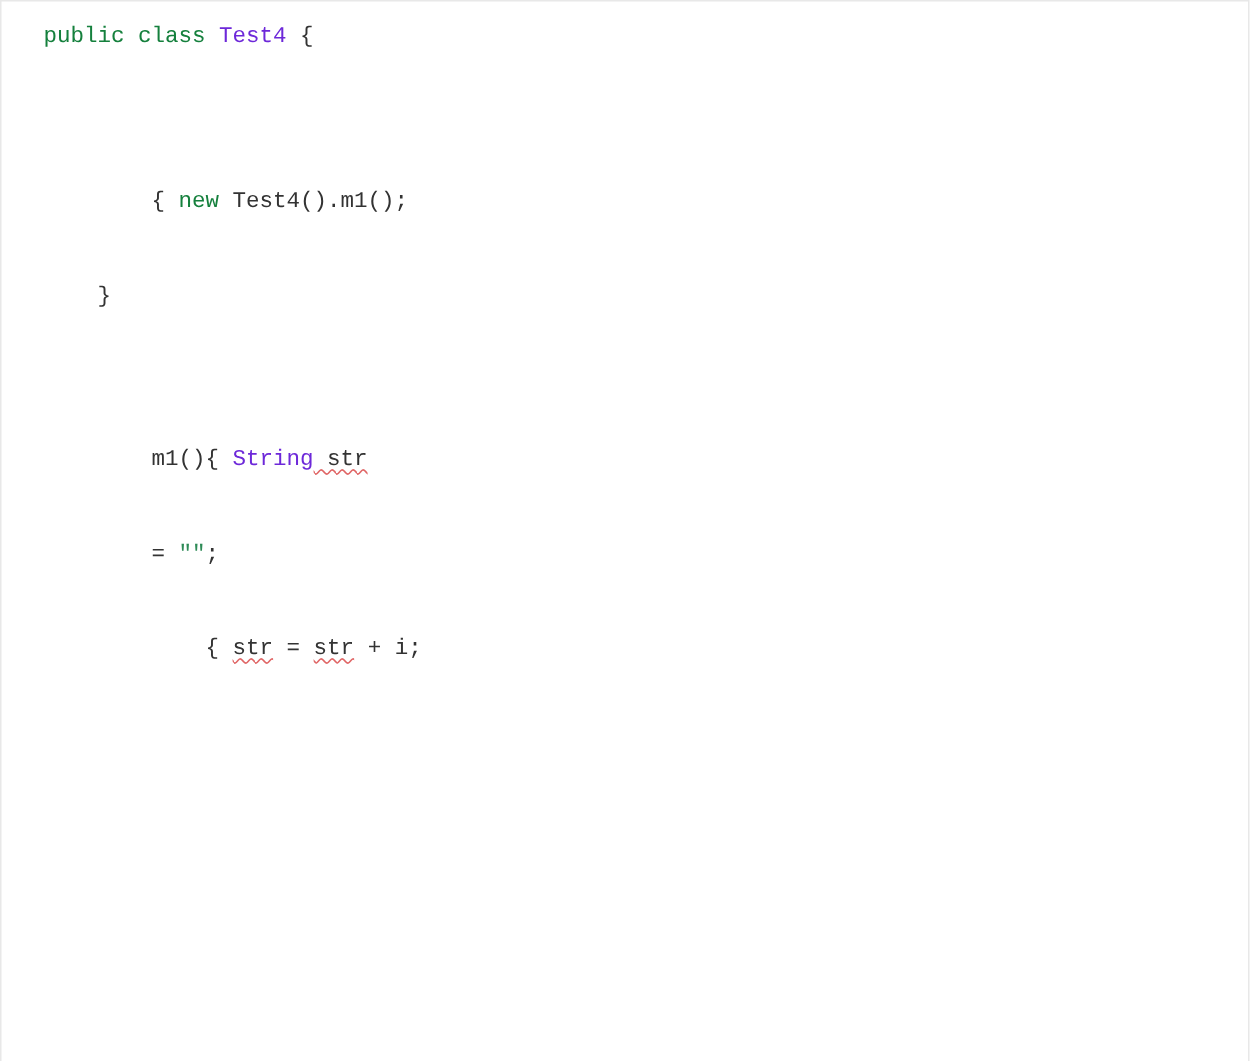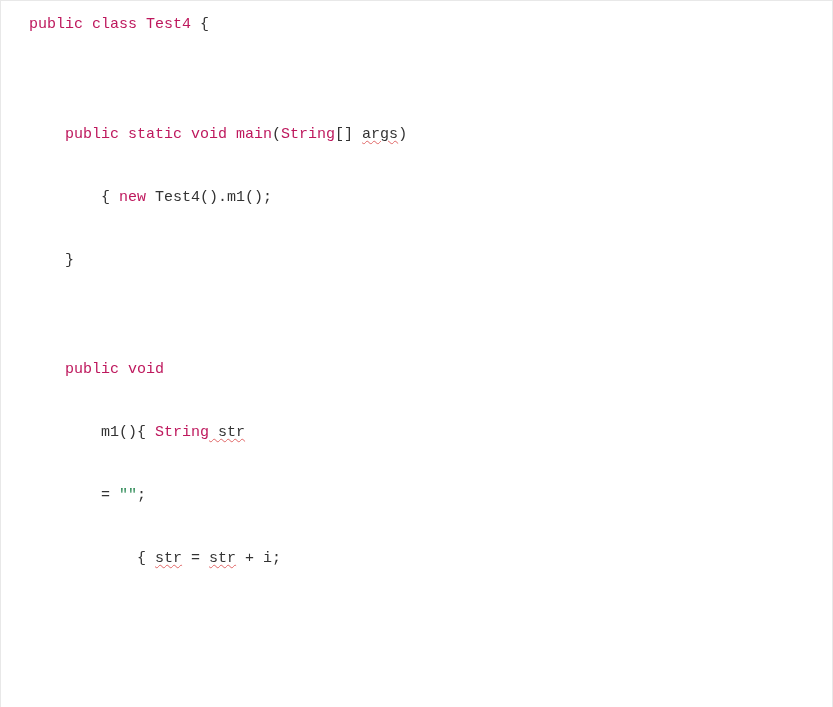--- a/index.html
+++ b/index.html
@@ -8,44 +8,42 @@
     font-family: Consolas, "Courier New", monospace;
     font-size: 15px;
     line-height: 2.1;
     padding: 8px 0 8px 28px;
     border: 1px solid #e8e8e8;
     width: 833px;
     position: relative;
     color: #333;
   }
   pre { font-family: inherit; white-space: pre; }
-  .kw   { color: #be185d; }   
-  .type { color: #be185d; }
+  .kw   { color: #15803d; }   
+  .type { color: #6d28d9; }
   .str  { color: #2e8b57; }
   .p    { color: #333; }
   
   .sq {
     text-decoration-line: underline;
     text-decoration-style: wavy;
     text-decoration-color: #e06666;
     text-decoration-thickness: 1px;
     text-underline-offset: 2px;
   }
   .line { display: block; min-height: 1em; }
 </style>
 </head>
 <body>
 
 <pre><span class="line"><span class="kw">public class</span> <span class="type">Test4</span><span class="p"> {</span></span>
 <span class="line"></span>
-<span class="line">    <span class="kw">public static void</span><span class="type"> main</span><span class="p">(</span><span class="type">String</span><span class="p">[] </span><span class="sq">args</span><span class="p">)</span></span>
 <span class="line">        <span class="p">{ </span><span class="kw">new</span><span class="p"> Test4().m1();</span></span>
 <span class="line">    <span class="p">}</span></span>
 <span class="line"></span>
-<span class="line">    <span class="kw">public void</span></span>
 <span class="line">        <span class="p">m1(){ </span><span class="type">String</span><span class="sq"> str</span></span>
 <span class="line">        <span class="p">= </span><span class="str">""</span><span class="p">;</span></span>
 <span class="line">            <span class="p">{ </span><span class="sq">str</span><span class="p"> = </span><span class="sq">str</span><span class="p"> + i;</span></span>
 
 
 
 
 
 
 

